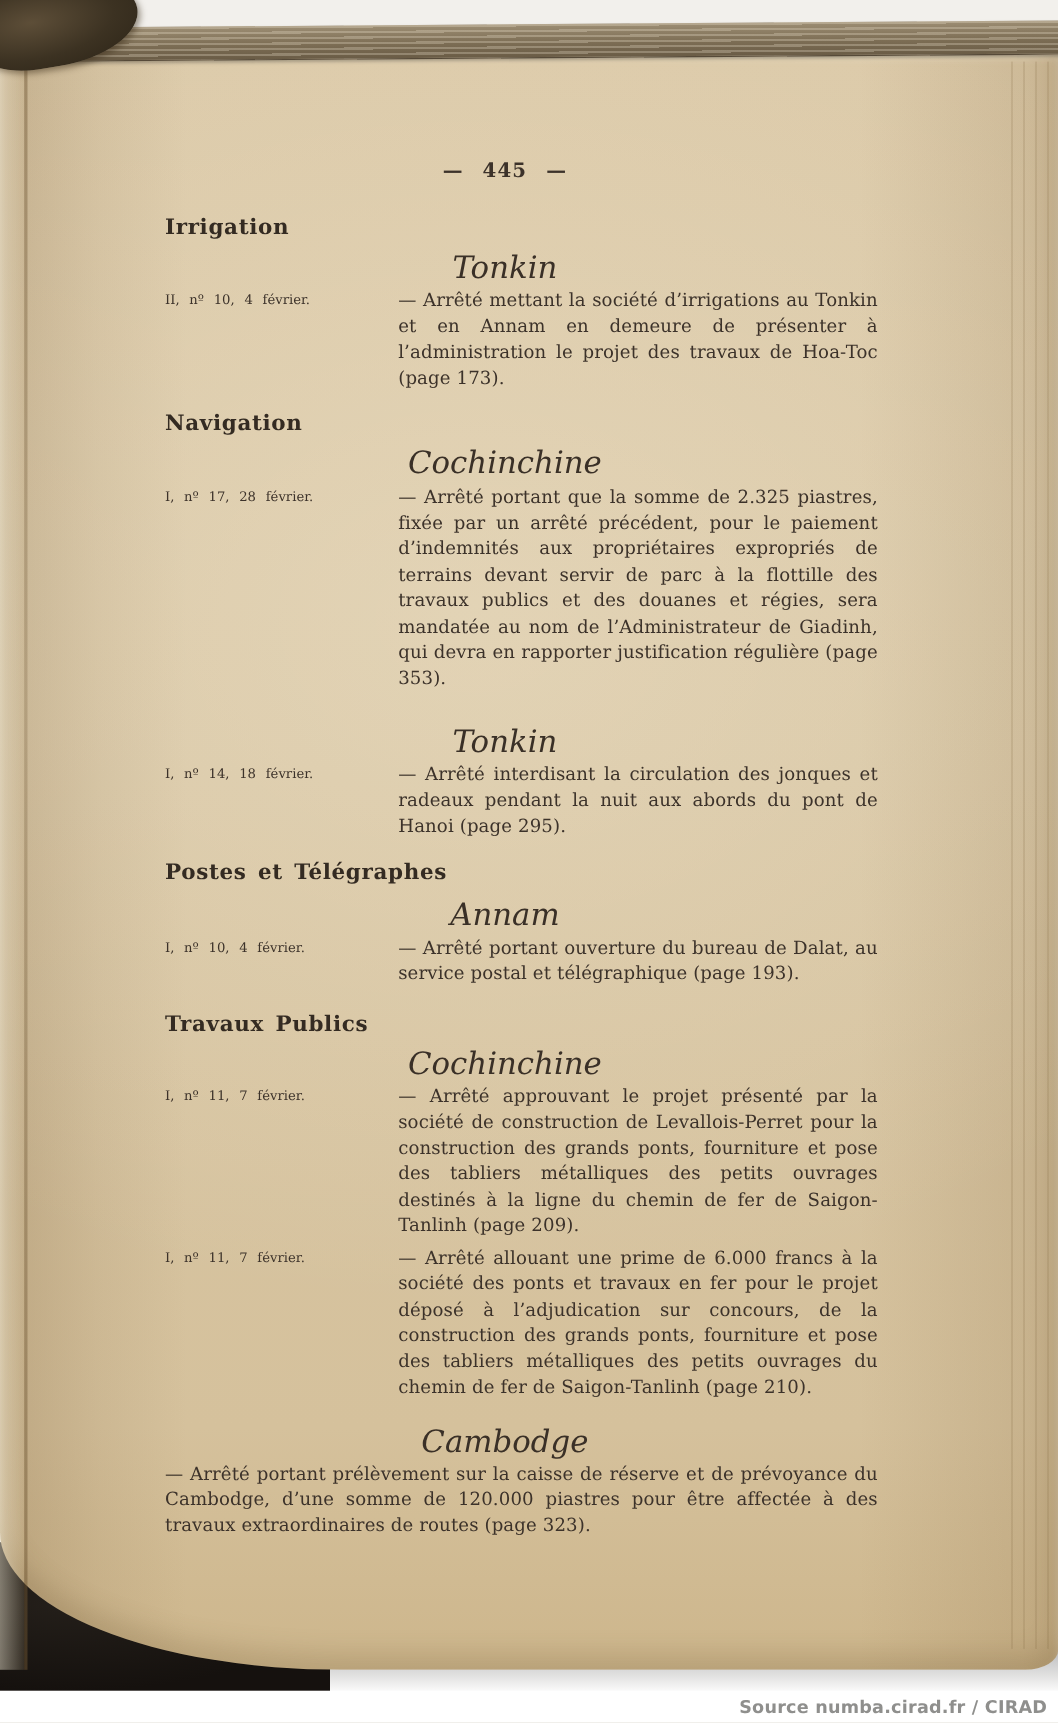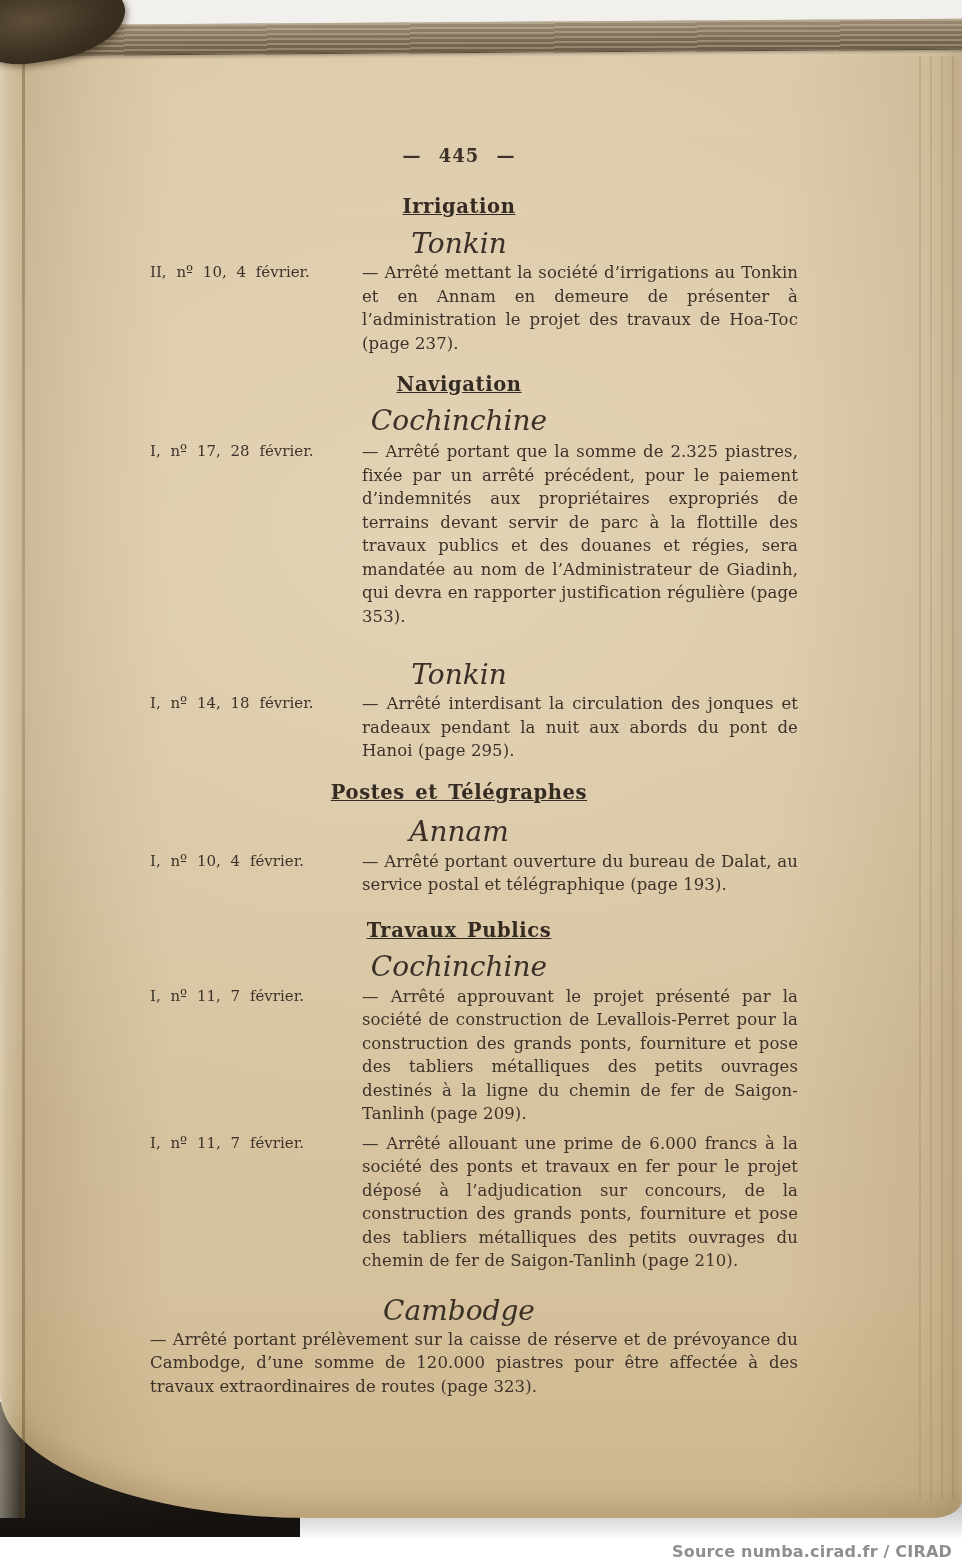--- a/index.html
+++ b/index.html
@@ -45,25 +45,25 @@
     transform:rotate(-9deg);
     background:radial-gradient(ellipse at 35% 45%, #5d4e38 0%, #3c3222 55%, #2c2417 100%);
     border-radius:45% 55% 60% 40%;
     box-shadow:2px 3px 6px rgba(60,45,25,.5);}
 
   
   .content{position:absolute;left:150px;top:0;width:648px;color:#3c322a;}
   .pageno{margin:98px 0 26px;font-size:18px;font-weight:600;letter-spacing:1px;word-spacing:10px;
     text-align:center;padding-right:30px;line-height:23px;}
   .sec{margin:18px 0 0;font-size:19.5px;font-weight:700;letter-spacing:.6px;word-spacing:3px;
-    text-align:center;padding-right:30px;line-height:24px;color:#342b22;text-decoration:underline;}
+    padding-right:30px;line-height:24px;color:#342b22;}
   .sub{margin:10px 0 4px;font-size:28px;font-style:italic;font-weight:500;
     text-align:center;padding-right:30px;line-height:27px;color:#3a3027;}
   .entry{display:flex;margin-top:4px;}
-  .ref{flex:0 0 212px;font-size:15px;line-height:23.5px;word-spacing:5px;white-space:nowrap;}
+  .ref{flex:0 0 212px;font-size:12px;line-height:23.5px;word-spacing:5px;white-space:nowrap;}
   .txt{flex:1;width:436px;font-size:16.5px;line-height:23.5px;text-align:justify;
     hyphens:auto;-webkit-hyphens:auto;letter-spacing:.1px;}
 
   
   .source-bar{position:absolute;left:0;bottom:0;width:962px;height:29px;background:#ffffff;
     display:flex;align-items:center;justify-content:flex-end;font-weight:bold;}
   .source-text{font-family:"DejaVu Sans", sans-serif;font-size:16px;color:#8f8f8d;
     padding-right:10px;letter-spacing:.2px;}
 </style>
 </head>
@@ -80,21 +80,21 @@
     <div class="right-edges"></div>
 
     <div class="content">
 
       <div class="pageno">— 445 —</div>
 
       <div class="sec" style="margin-top:28px">Irrigation</div>
       <div class="sub" style="margin-top:11px">Tonkin</div>
       <div class="entry">
         <div class="ref">II, nº 10, 4 février.</div>
-        <div class="txt">— Arrêté mettant la société d’irrigations au Tonkin et en Annam en demeure de présenter à l’administration le projet des travaux de Hoa-Toc (page 237).</div>
+        <div class="txt">— Arrêté mettant la société d’irrigations au Tonkin et en Annam en demeure de présenter à l’administration le projet des travaux de Hoa-Toc (page 173).</div>
       </div>
 
       <div class="sec">Navigation</div>
       <div class="sub">Cochinchine</div>
       <div class="entry" style="margin-top:6px">
         <div class="ref">I, nº 17, 28 février.</div>
         <div class="txt">— Arrêté portant que la somme de 2.325 piastres, fixée par un arrêté précédent, pour le paiement d’indemnités aux propriétaires expropriés de terrains devant servir de parc à la flottille des travaux publics et des douanes et régies, sera mandatée au nom de l’Administrateur de Giadinh, qui devra en rapporter justification régulière (page 353).</div>
       </div>
       <div class="sub" style="margin-top:33px">Tonkin</div>
       <div class="entry">

